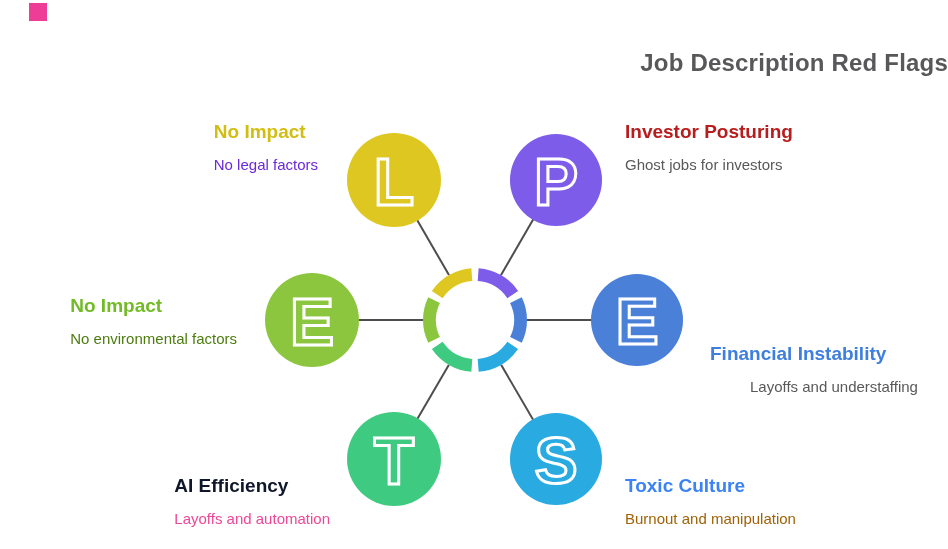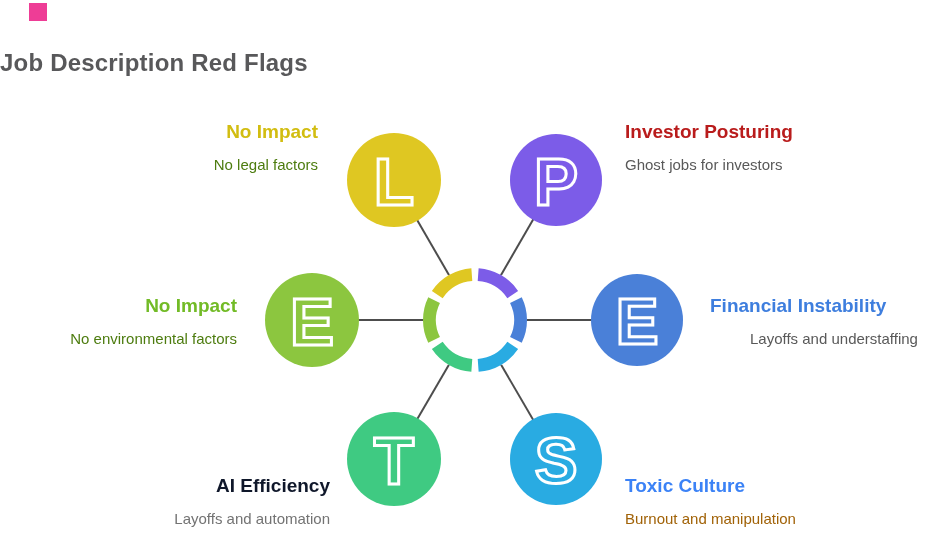--- a/index.html
+++ b/index.html
@@ -14,28 +14,28 @@
   .brand-square {
     position: absolute;
     left: 29px; top: 3px;
     width: 18px; height: 18px;
   }
   .page-title {
     position: absolute;
     left: 0; top: 49px;
     width: 100%;
     margin: 0;
-    text-align: left;
+    text-align: right;
     font-size: 24px;
     font-weight: 700;
     letter-spacing: 0.2px;
   }
   .diagram-svg { position: absolute; left: 0; top: 0; }
   .label-block { position: absolute; }
-  .label-block.align-right { text-align: right; }
+  .label-block.align-right { }
   .label-block.align-left  { text-align: left; }
   .node-label {
     font-size: 19px;
     font-weight: 700;
     line-height: 23px;
     white-space: nowrap;
   }
   .node-sublabel {
     margin-top: 13px;
     font-size: 15px;
@@ -96,41 +96,41 @@
       <text class="node-letter" x="556" y="182" font-size="66" dominant-baseline="central">P</text>
       <text class="node-letter" x="312" y="322" font-size="66" dominant-baseline="central">E</text>
       <text class="node-letter" x="637" y="322" font-size="64" dominant-baseline="central">E</text>
       <text class="node-letter" x="394" y="461" font-size="66" dominant-baseline="central">T</text>
       <text class="node-letter" x="556" y="461" font-size="64" dominant-baseline="central">S</text>
     </g>
   </svg>
 
   <div class="label-block align-right pos-tl">
     <div class="node-label" style="color: rgb(210, 189, 17);">No Impact</div>
-    <div class="node-sublabel" style="color: #4d7c0f; margin-left: 25px;">No legal factors</div>
+    <div class="node-sublabel" style="color: #6d28d9;">No legal factors</div>
   </div>
 
   <div class="label-block align-left pos-tr">
     <div class="node-label" style="color: #b91c1c;">Investor Posturing</div>
     <div class="node-sublabel" style="color: rgb(89, 89, 89);">Ghost jobs for investors</div>
   </div>
 
   <div class="label-block align-right pos-ml">
     <div class="node-label" style="color: rgb(114, 187, 38);">No Impact</div>
     <div class="node-sublabel" style="color: #4d7c0f;">No environmental factors</div>
   </div>
 
   <div class="label-block align-left pos-mr">
-    <div class="node-label" style="color: rgb(62, 126, 222);">Financial Instability</div>
+    <div class="node-label" style="color: rgb(62, 126, 222); margin-top: 48px;">Financial Instability</div>
     <div class="node-sublabel" style="color: rgb(89, 89, 89); margin-left: 40px;">Layoffs and understaffing</div>
   </div>
 
   <div class="label-block align-right pos-bl">
     <div class="node-label" style="color: #0f172a;">AI Efficiency</div>
-    <div class="node-sublabel" style="color: #737373;">Layoffs and automation</div>
+    <div class="node-sublabel" style="color: #ec4899;">Layoffs and automation</div>
   </div>
 
   <div class="label-block align-left pos-br">
     <div class="node-label" style="color: #3b82f6;">Toxic Culture</div>
     <div class="node-sublabel" style="color: #a16207;">Burnout and manipulation</div>
   </div>
 
 </div>
 
 </body></html>

